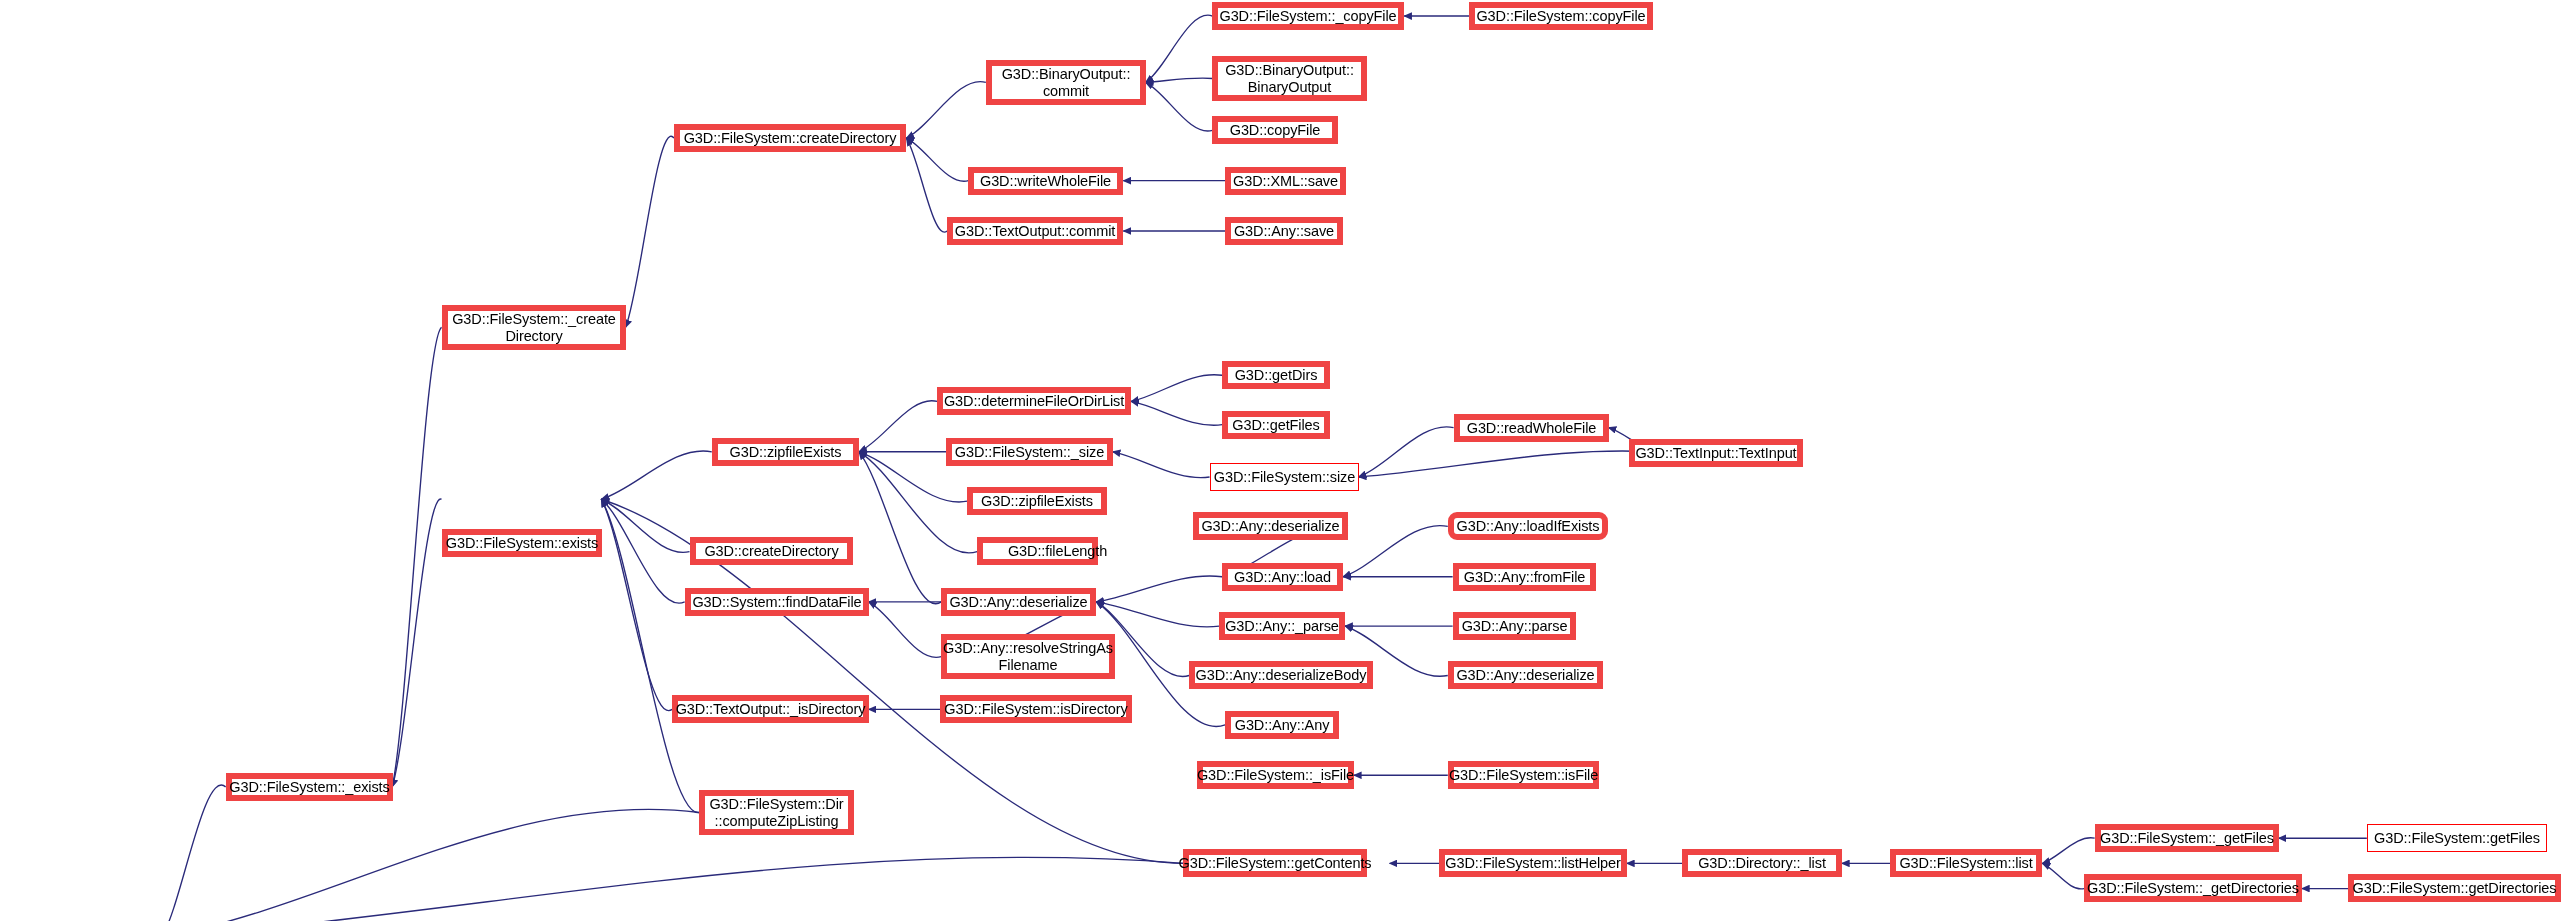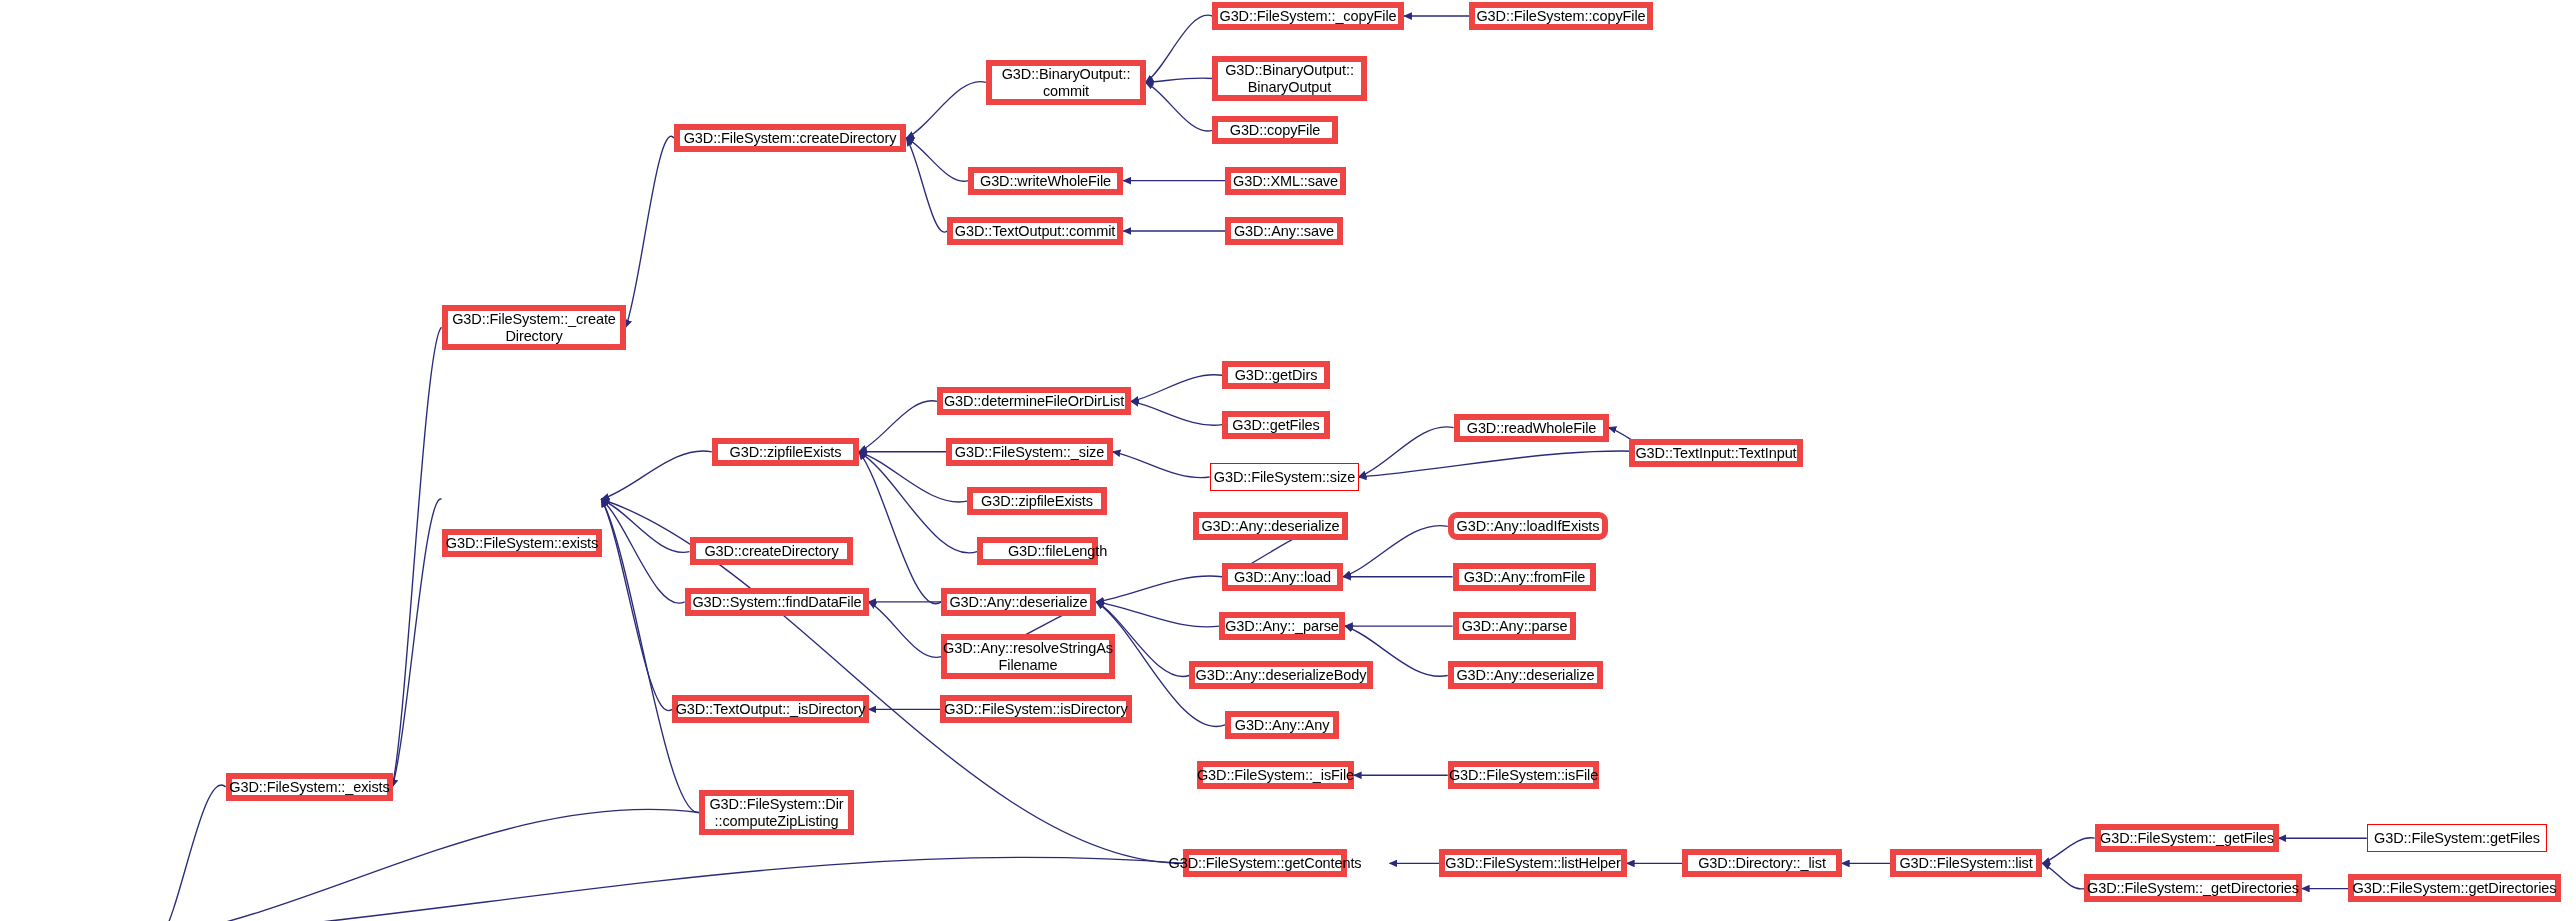--- a/index.html
+++ b/index.html
@@ -156,21 +156,21 @@
 Filename</div>
       <div class="node" style="left: 1189px; top: 661px; width: 184px; height: 28px;">G3D::Any::deserializeBody</div>
       <div class="node" style="left: 1448px; top: 661px; width: 155px; height: 28px;">G3D::Any::deserialize</div>
       <div class="node" style="left: 672px; top: 695px; width: 197px; height: 28px;">G3D::TextOutput::_isDirectory</div>
       <div class="node" style="left: 940px; top: 695px; width: 192px; height: 28px;">G3D::FileSystem::isDirectory</div>
       <div class="node" style="left: 1225px; top: 711px; width: 114px; height: 28px;">G3D::Any::Any</div>
       <div class="node" style="left: 1197px; top: 761px; width: 157px; height: 28px;">G3D::FileSystem::_isFile</div>
       <div class="node" style="left: 1448px; top: 761px; width: 151px; height: 28px;">G3D::FileSystem::isFile</div>
       <div class="node" style="left: 699px; top: 790px; width: 155px; height: 45px;">G3D::FileSystem::Dir
 ::computeZipListing</div>
-      <div class="node" style="left: 1183px; top: 849px; width: 164px; height: 28px;">G3D::FileSystem::getContents</div>
+      <div class="node" style="left: 1183px; top: 849px; width: 184px; height: 28px;">G3D::FileSystem::getContents</div>
       <div class="node" style="left: 1439px; top: 849px; width: 188px; height: 28px;">G3D::FileSystem::listHelper</div>
       <div class="node" style="left: 1682px; top: 849px; width: 160px; height: 28px;">G3D::Directory::_list</div>
       <div class="node" style="left: 1890px; top: 849px; width: 152px; height: 28px;">G3D::FileSystem::list</div>
       <div class="node" style="left: 2095px; top: 824px; width: 184px; height: 28px;">G3D::FileSystem::_getFiles</div>
       <div class="node highlight" style="left: 2367px; top: 824px; width: 180px; height: 28px;">G3D::FileSystem::getFiles</div>
       <div class="node" style="left: 2084px; top: 874px; width: 218px; height: 28px;">G3D::FileSystem::_getDirectories</div>
       <div class="node" style="left: 2348px; top: 874px; width: 213px; height: 28px;">G3D::FileSystem::getDirectories</div>
     </div>
 </div>
 

